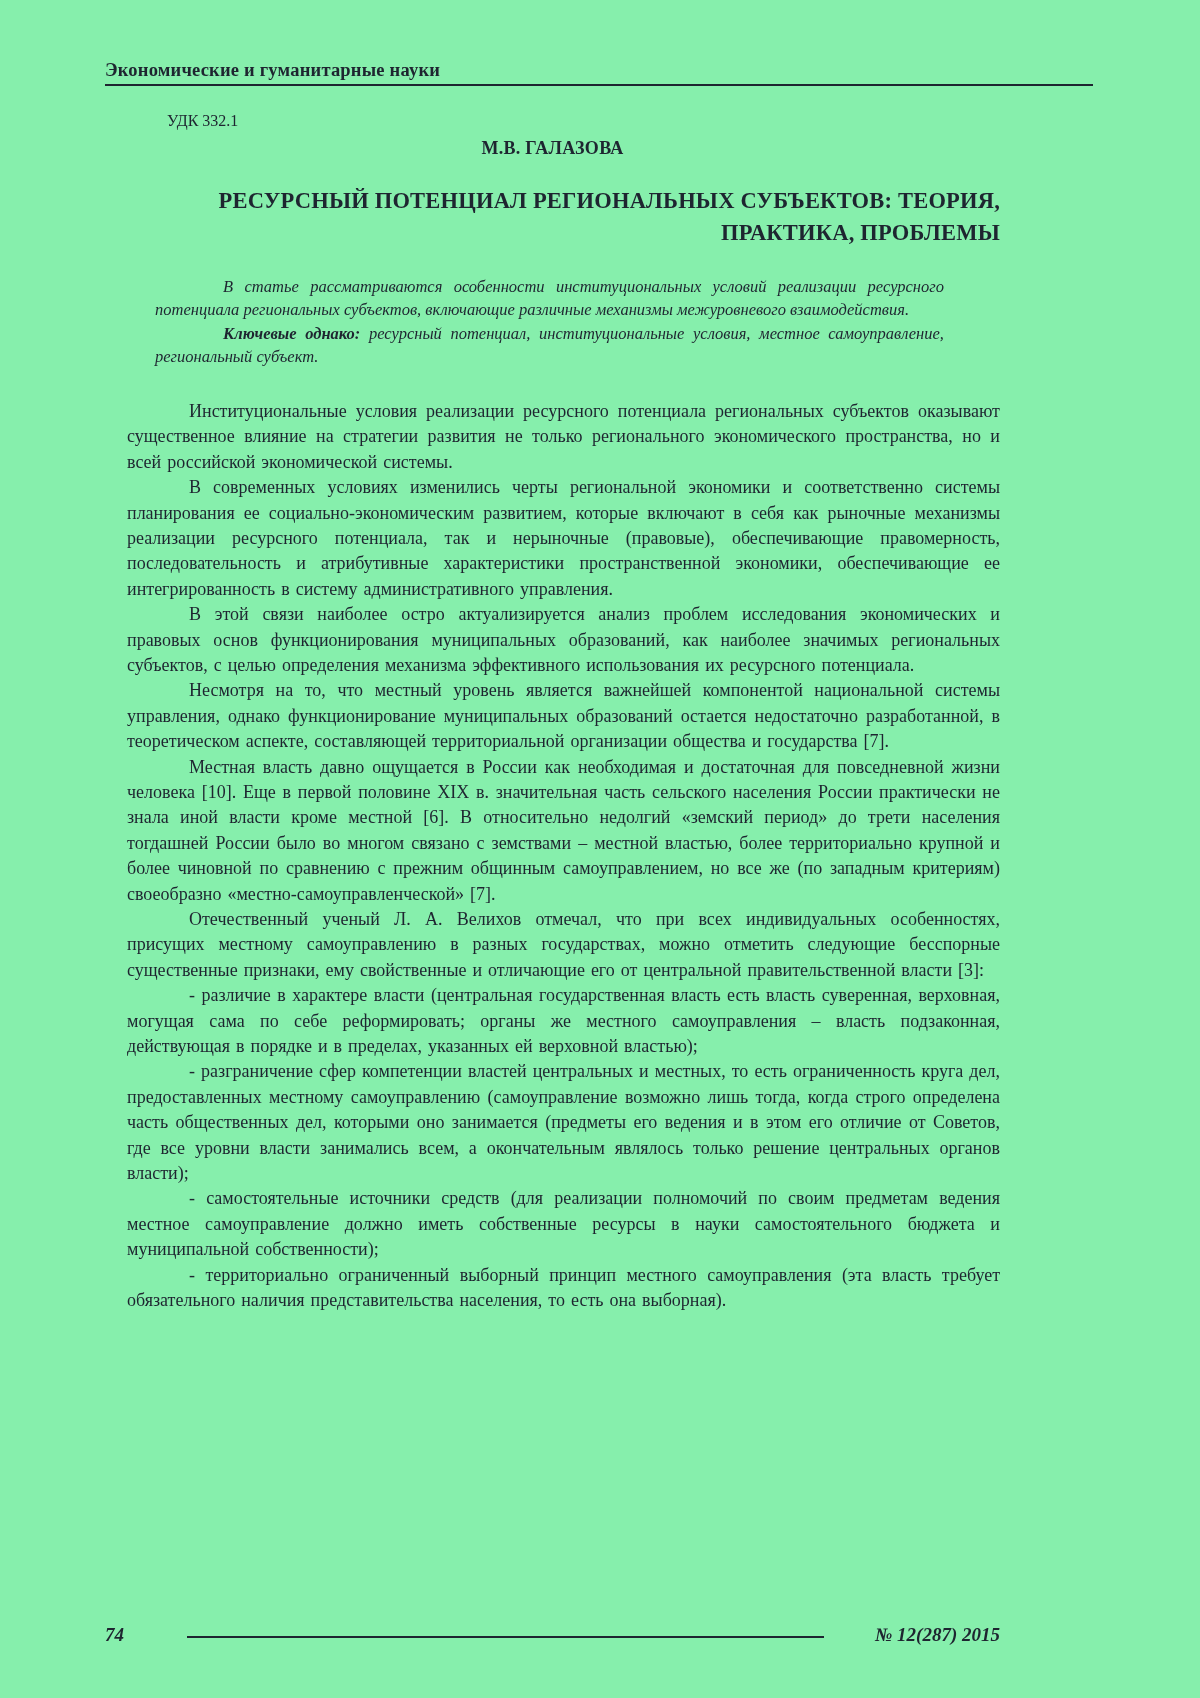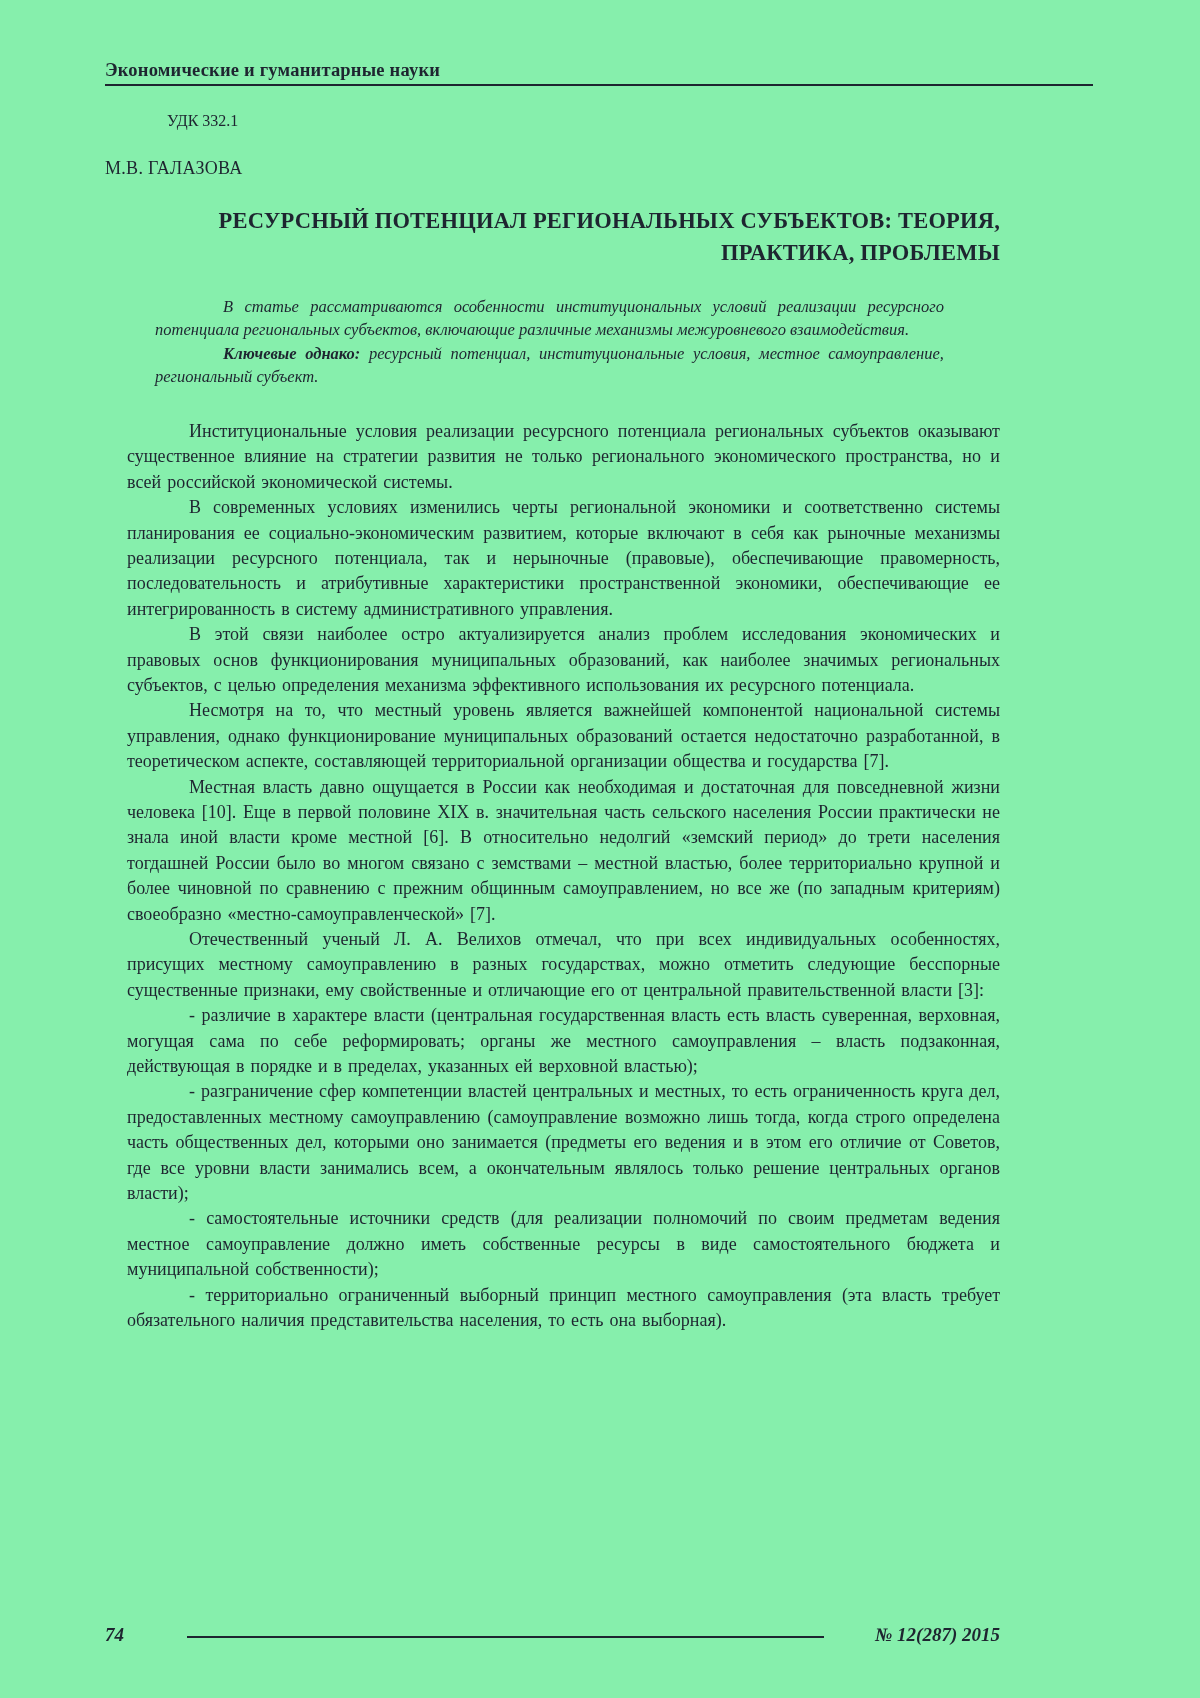--- a/index.html
+++ b/index.html
@@ -32,24 +32,25 @@
     letter-spacing: 0.2px;
   }
 
   .udc {
     margin-top: 26px;
     margin-left: 62px;
     font-size: 16px;
   }
 
   .author {
-    margin-top: 28px;
-    text-align: left;
+    margin-top: 8px;
+    text-align: center;
     font-size: 18px;
     letter-spacing: 0.3px;
+    font-weight: bold;
   }
 
   .title {
     margin-top: 26px;
     text-align: right;
     font-weight: bold;
     font-size: 22.5px;
     line-height: 1.42;
     letter-spacing: 0.2px;
   }
@@ -127,21 +128,21 @@
 
     <div class="article-body">
       <p>Институциональные условия реализации ресурсного потенциала региональных субъектов оказывают существенное влияние на стратегии развития не только регионального экономического пространства, но и всей российской экономической системы.</p>
       <p>В современных условиях изменились черты региональной экономики и соответственно системы планирования ее социально-экономическим развитием, которые включают в себя как рыночные механизмы реализации ресурсного потенциала, так и нерыночные (правовые), обеспечивающие правомерность, последовательность и атрибутивные характеристики пространственной экономики, обеспечивающие ее интегрированность в систему административного управления.</p>
       <p>В этой связи наиболее остро актуализируется анализ проблем исследования экономических и правовых основ функционирования муниципальных образований, как наиболее значимых региональных субъектов, с целью определения механизма эффективного использования их ресурсного потенциала.</p>
       <p>Несмотря на то, что местный уровень является важнейшей компонентой национальной системы управления, однако функционирование муниципальных образований остается недостаточно разработанной, в теоретическом аспекте, составляющей территориальной организации общества и государства [7].</p>
       <p>Местная власть давно ощущается в России как необходимая и достаточная для повседневной жизни человека [10]. Еще в первой половине XIX в. значительная часть сельского населения России практически не знала иной власти кроме местной [6]. В относительно недолгий «земский период» до трети населения тогдашней России было во многом связано с земствами – местной властью, более территориально крупной и более чиновной по сравнению с прежним общинным самоуправлением, но все же (по западным критериям) своеобразно «местно-самоуправленческой» [7].</p>
       <p>Отечественный ученый Л. А. Велихов отмечал, что при всех индивидуальных особенностях, присущих местному самоуправлению в разных государствах, можно отметить следующие бесспорные существенные признаки, ему свойственные и отличающие его от центральной правительственной власти [3]:</p>
       <p>- различие в характере власти (центральная государственная власть есть власть суверенная, верховная, могущая сама по себе реформировать; органы же местного самоуправления – власть подзаконная, действующая в порядке и в пределах, указанных ей верховной властью);</p>
       <p>- разграничение сфер компетенции властей центральных и местных, то есть ограниченность круга дел, предоставленных местному самоуправлению (самоуправление возможно лишь тогда, когда строго определена часть общественных дел, которыми оно занимается (предметы его ведения и в этом его отличие от Советов, где все уровни власти занимались всем, а окончательным являлось только решение центральных органов власти);</p>
-      <p>- самостоятельные источники средств (для реализации полномочий по своим предметам ведения местное самоуправление должно иметь собственные ресурсы в виде самостоятельного бюджета и муниципальной собственности);</p>
+      <p>- самостоятельные источники средств (для реализации полномочий по своим предметам ведения местное самоуправление должно иметь собственные ресурсы в науки самостоятельного бюджета и муниципальной собственности);</p>
       <p>- территориально ограниченный выборный принцип местного самоуправления (эта власть требует обязательного наличия представительства населения, то есть она выборная).</p>
     </div>
 
   </div>
 
   <div class="page-footer">
     <span class="page-number">74</span>
     <span class="footer-rule"></span>
     <span class="issue-label">№ 12(287) 2015</span>
   </div>

